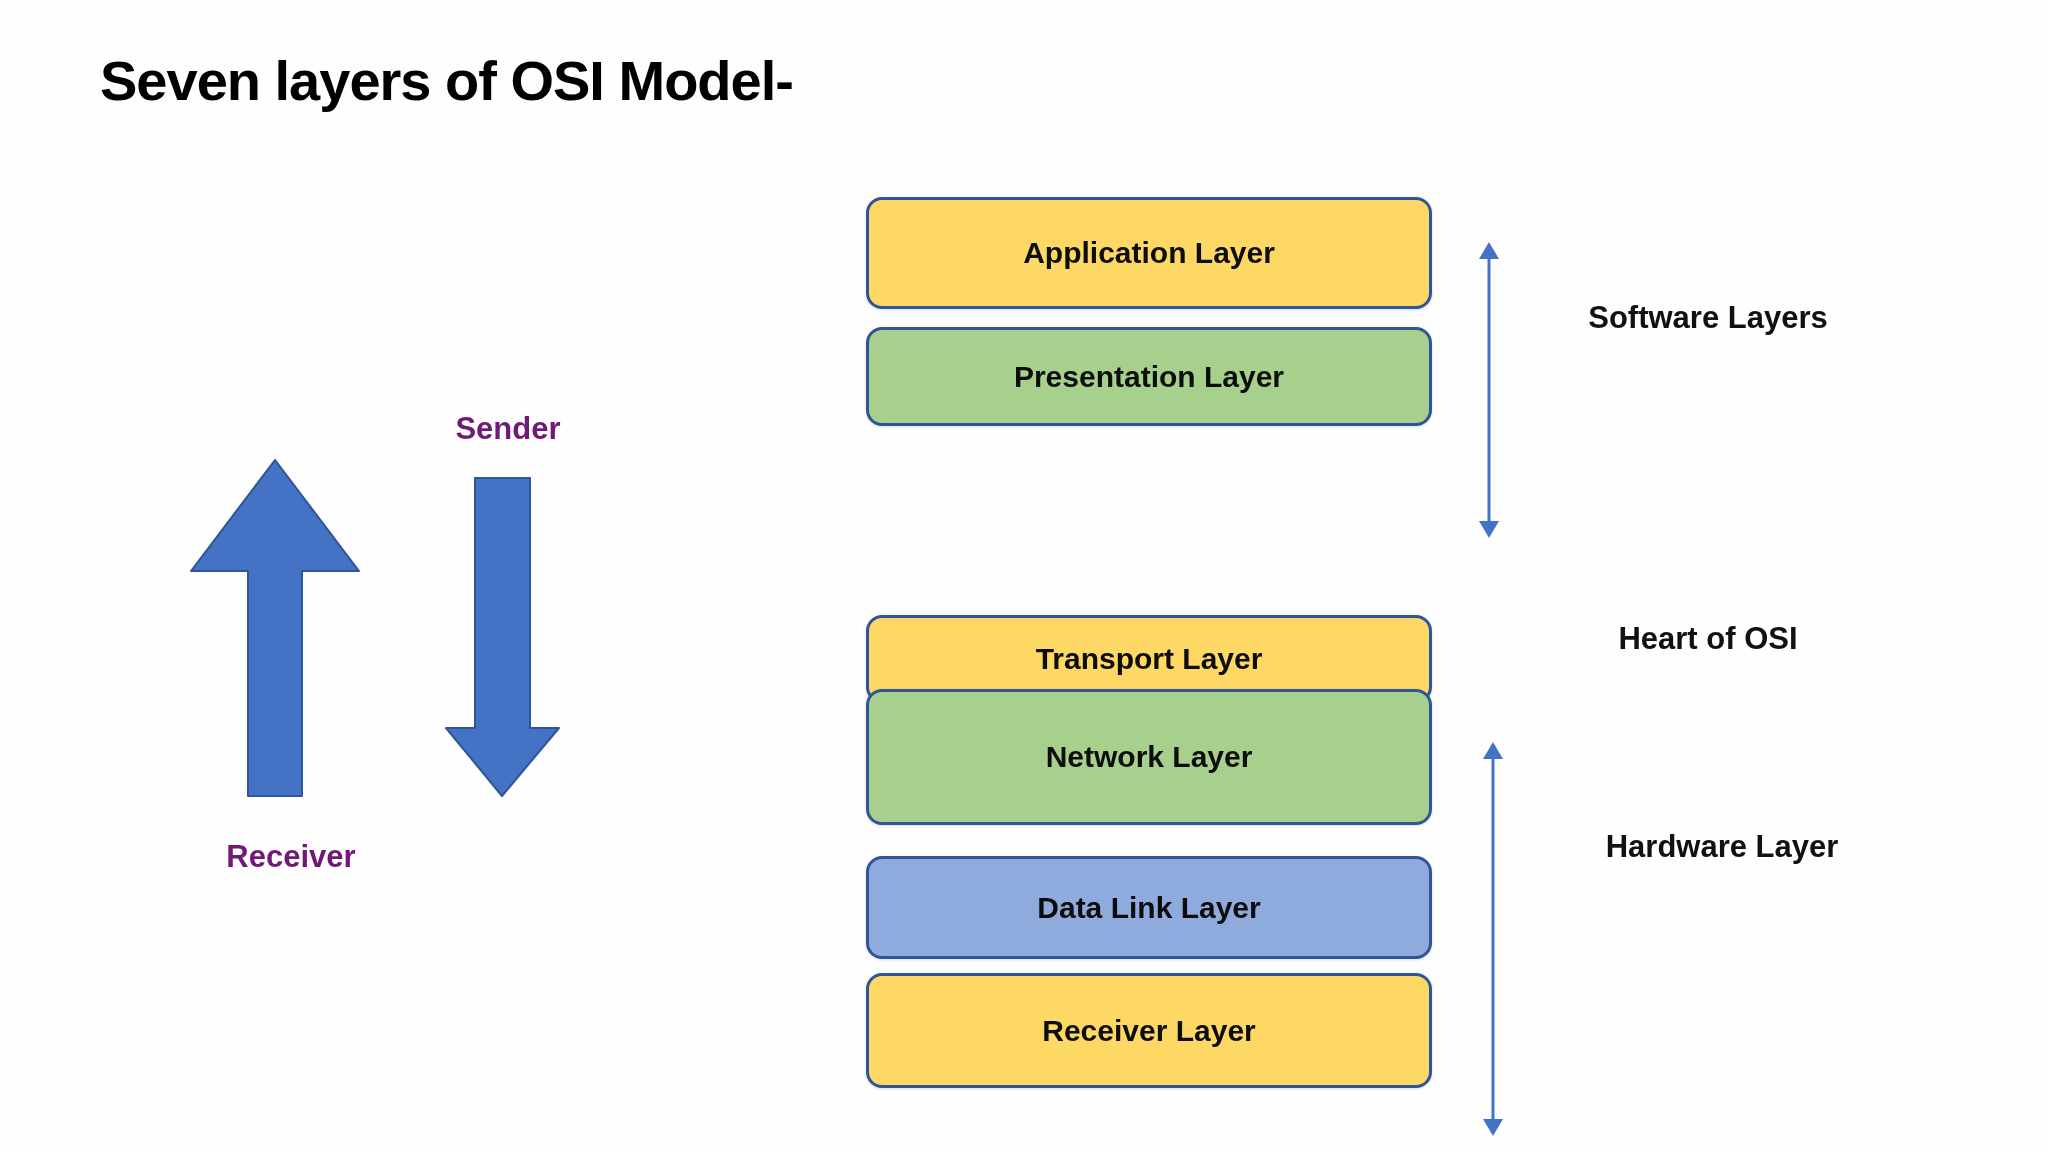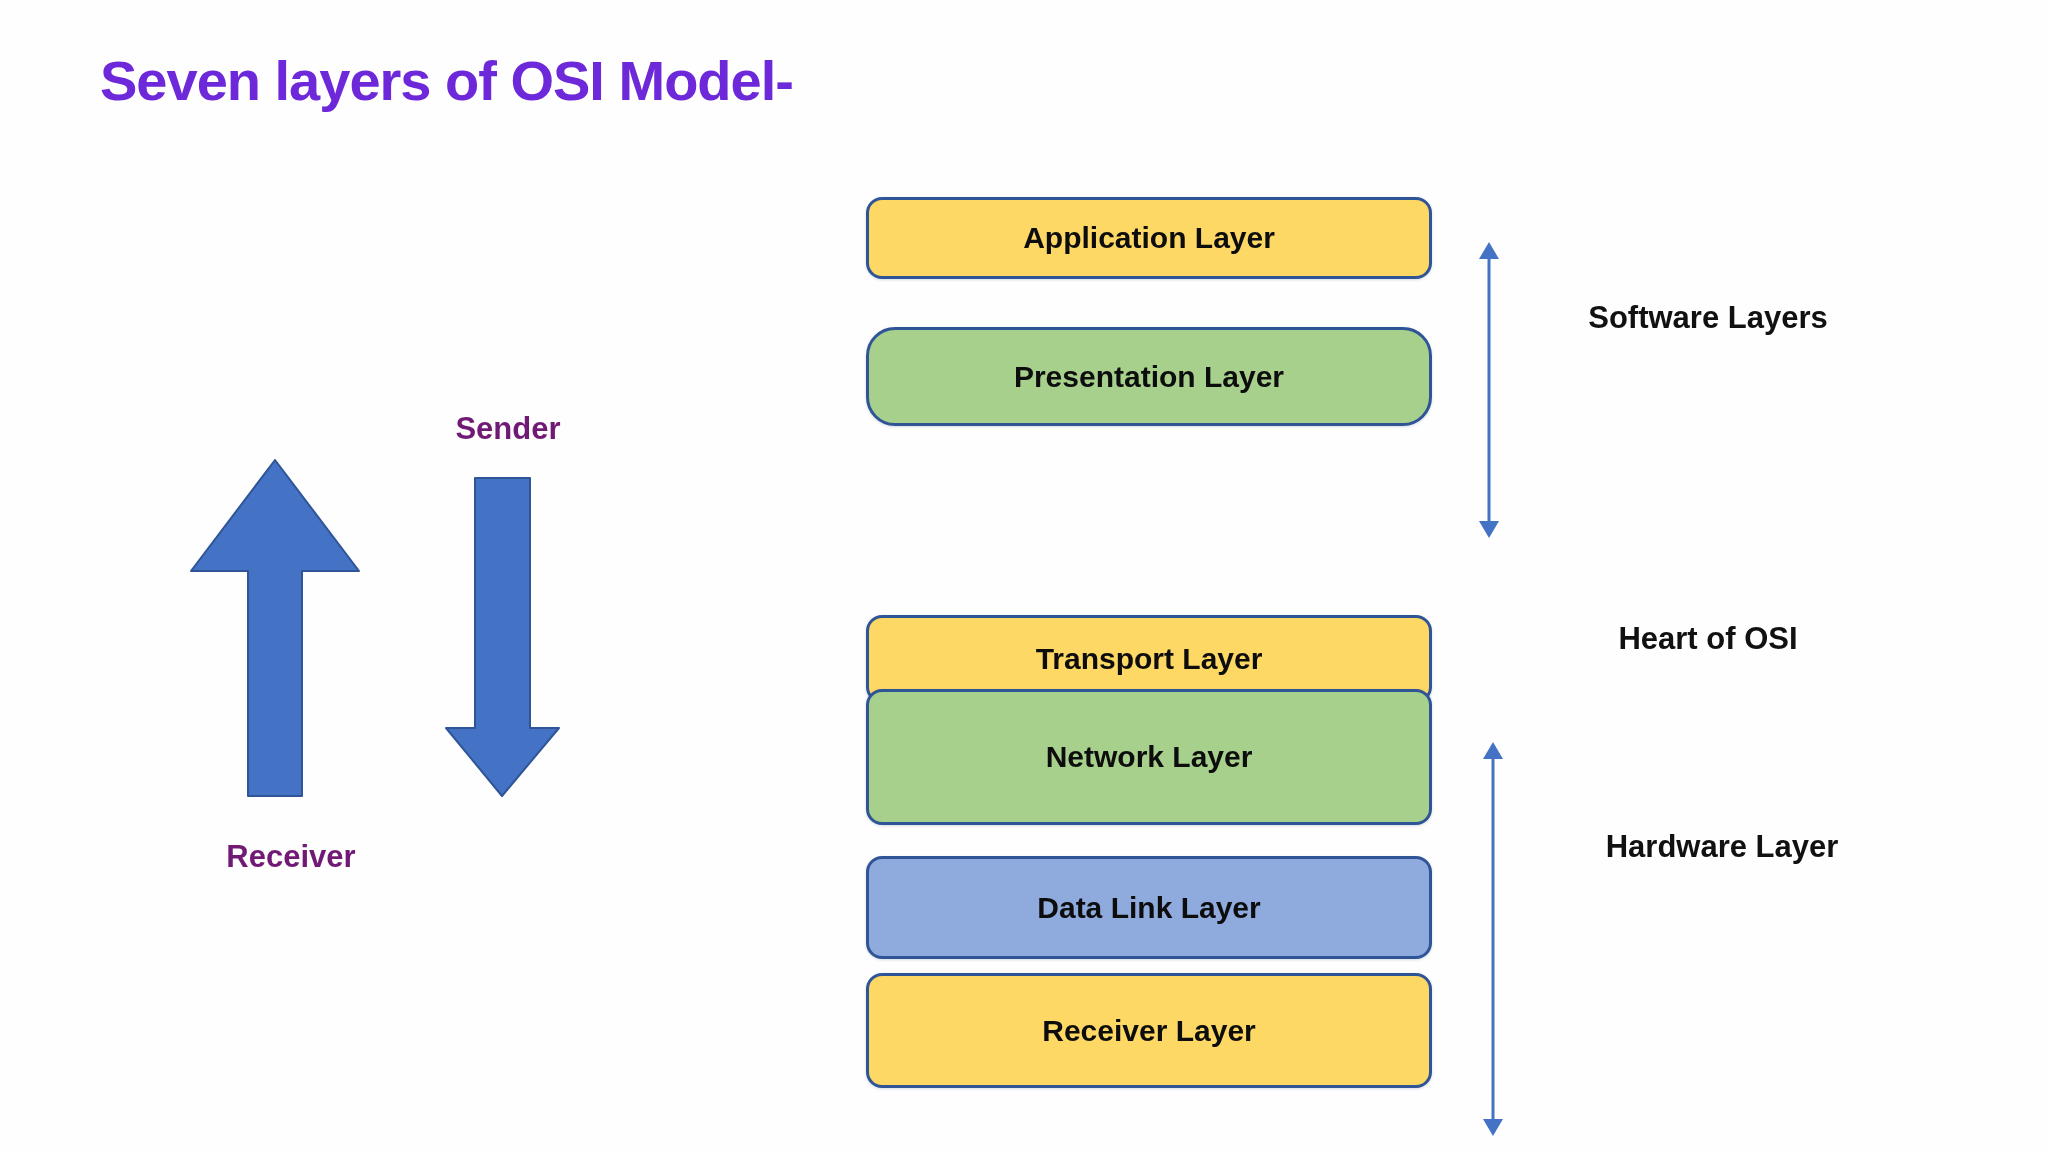--- a/index.html
+++ b/index.html
@@ -5,32 +5,32 @@
   * { margin:0; padding:0; box-sizing:border-box; }
   html,body { width:2048px; height:1152px; background:#ffffff; }
   body { font-family:"Liberation Sans", sans-serif; color:#141414; }
   .canvas {
     position:relative; width:2048px; height:1152px;
     background:#fefefe; overflow:hidden;
   }
   .title {
     position:absolute; left:100px; top:48px;
     font-size:56px; font-weight:700; letter-spacing:-1px;
-    color:#6d28d9; white-space:nowrap;
+    color:#000000; white-space:nowrap;
   }
   .layer {
     position:absolute; left:866px; width:566px;
     border:3px solid #2F5597; border-radius:16px;
     display:flex; align-items:center; justify-content:center;
     box-shadow:0 1px 3px rgba(40,60,100,0.18);
   }
   .layer span {
     font-size:30px; font-weight:700; color:#0d0d0d; white-space:nowrap;
   }
-  .layer-1 { top:197px; height:82px; }
+  .layer-1 { top:197px; height:112px; }
   .layer-2 { top:327px; height:99px; }
   .layer-3 { top:492px; height:86px; }
   .layer-4 { top:615px; height:88px; }
   .layer-5 { top:689px; height:136px; }
   .layer-6 { top:856px; height:103px; }
   .layer-7 { top:973px; height:115px; }
 
   .big-arrow { position:absolute; }
   .big-arrow polygon { fill:#4472C4; stroke:#2F5597; stroke-width:2; stroke-linejoin:round; }
   .up-arrow   { left:190px; top:459px; }
@@ -72,21 +72,21 @@
 
   <svg class="big-arrow down-arrow" width="115" height="320" viewBox="0 0 115 320" aria-hidden="true">
     <polygon points="30,1 85,1 85,251 114,251 57,319 1,251 30,251"></polygon>
   </svg>
 
   <div class="flow-label receiver-label">Receiver</div>
 
   <div class="layer layer-1" style="background-color: rgb(253, 216, 101);">
     <span>Application Layer</span>
   </div>
-  <div class="layer layer-2" style="background-color: rgb(168, 208, 141); border-radius: 29px;">
+  <div class="layer layer-2" style="background-color: rgb(168, 208, 141);">
     <span>Presentation Layer</span>
   </div>
   <div class="layer layer-4" style="background-color: rgb(253, 216, 101);">
     <span>Transport Layer</span>
   </div>
   <div class="layer layer-5" style="background-color: rgb(168, 208, 141);">
     <span>Network Layer</span>
   </div>
   <div class="layer layer-6" style="background-color: rgb(143, 170, 220);">
     <span>Data Link Layer</span>

